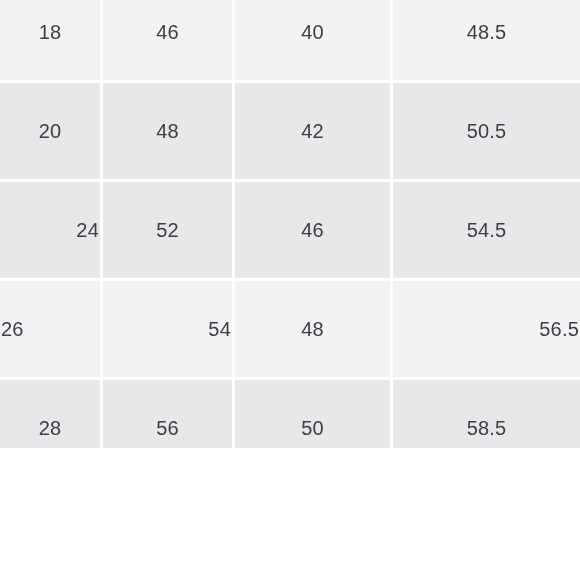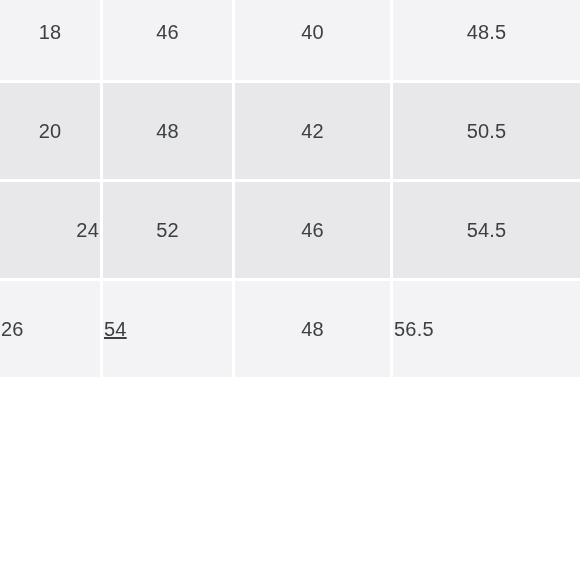--- a/index.html
+++ b/index.html
@@ -94,20 +94,26 @@
           <td style="text-align: center;">50.5</td>
         </tr>
         <tr class="row-alt">
           <td style="text-align: right; padding-left: 20px;">24</td>
           <td style="text-align: center;">52</td>
           <td style="text-align: center;">46</td>
           <td style="text-align: center; margin-left: 25px;">54.5</td>
         </tr>
         <tr>
           <td style="text-align: left;">26</td>
-          <td style="text-align: left; text-decoration: underline;">54</td>
+          <td style="text-align: right;">54</td>
           <td style="text-align: center;">48</td>
-          <td style="text-align: left;">56.5</td>
+          <td style="text-align: right;">56.5</td>
+        </tr>
+        <tr class="row-alt">
+          <td style="text-align: center;">28</td>
+          <td style="text-align: center;">56</td>
+          <td style="text-align: center;">50</td>
+          <td style="text-align: center;">58.5</td>
         </tr>
       </tbody>
   </table>
 
 </div>
 
 </body></html>

